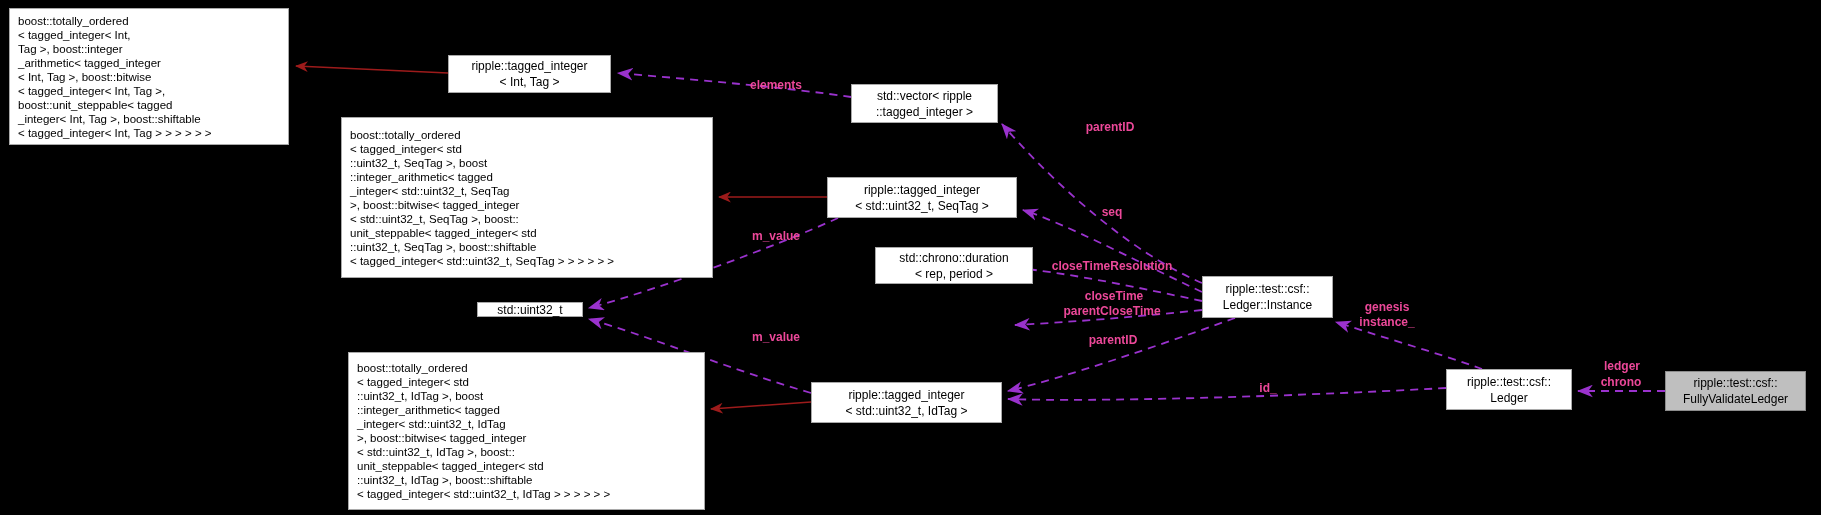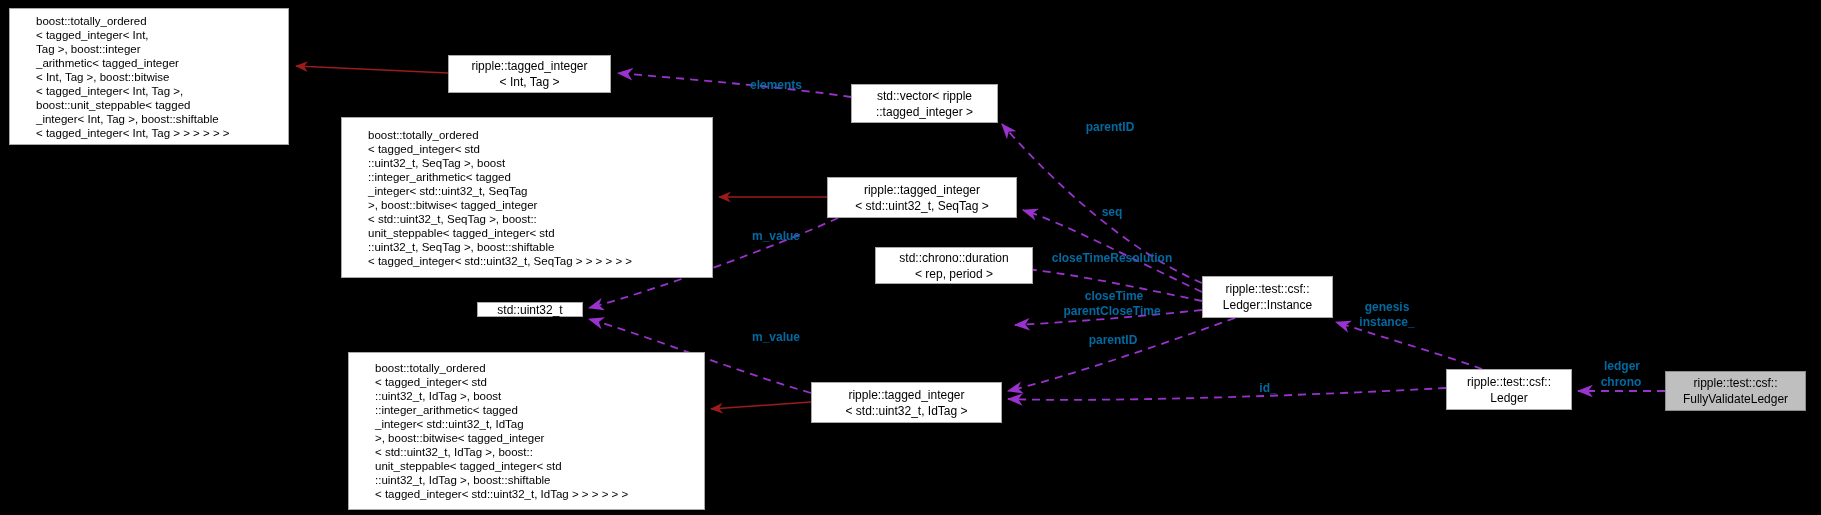--- a/index.html
+++ b/index.html
@@ -10,26 +10,26 @@
   #edges { position:absolute; left:0; top:0; z-index:1; }
   .node {
     position:absolute; z-index:2; box-sizing:border-box;
     background:#ffffff; border:1px solid #a9a9a9; color:#000;
     font-size:12px; line-height:16px; text-align:center; white-space:pre-line;
     display:flex; align-items:center; justify-content:center;
     padding:2px 5px;
   }
   .node.big {
     font-size:11.5px; line-height:14px; text-align:left;
-    justify-content:flex-start; padding:4px 26px;
+    justify-content:flex-start; padding:4px 8px;
   }
   .node.highlight { background:#bfbfbf; border-color:#8c8c8c; }
   .elabel {
     position:absolute; z-index:3; transform:translate(-50%,-50%);
-    color:#0369a1; font-size:12px; font-weight:bold; white-space:nowrap;
+    color:#ec4899; font-size:12px; font-weight:bold; white-space:nowrap;
   }
 </style>
 </head>
 <body>
 
 <div id="canvas">
 
   <svg id="edges" width="1821" height="515">
     <defs>
       <marker id="arrRed" viewBox="0 0 12 10" refX="11" refY="5" markerWidth="13" markerHeight="11" orient="auto" markerUnits="userSpaceOnUse">
@@ -113,21 +113,21 @@
   <div class="node" style="left:1446px;top:369px;width:126px;height:41px">ripple::test::csf::
 Ledger</div>
 
   <div class="node highlight" style="left:1665px;top:371px;width:141px;height:40px">ripple::test::csf::
 FullyValidateLedger</div>
 
   <div class="elabel" style="left:776px;top:85px">elements</div>
   <div class="elabel" style="left:1110px;top:127px">parentID</div>
   <div class="elabel" style="left:1112px;top:212px">seq</div>
   <div class="elabel" style="left:776px;top:236px">m_value</div>
-  <div class="elabel" style="left:1112px;top:258px">closeTimeResolution</div>
+  <div class="elabel" style="left:1112px;top:266px">closeTimeResolution</div>
   <div class="elabel" style="left:1114px;top:296px">closeTime</div>
   <div class="elabel" style="left:1112px;top:311px">parentCloseTime</div>
   <div class="elabel" style="left:1113px;top:340px">parentID</div>
   <div class="elabel" style="left:776px;top:337px">m_value</div>
   <div class="elabel" style="left:1268px;top:388px">id_</div>
   <div class="elabel" style="left:1387px;top:307px">genesis</div>
   <div class="elabel" style="left:1387px;top:322px">instance_</div>
   <div class="elabel" style="left:1622px;top:366px">ledger</div>
   <div class="elabel" style="left:1621px;top:382px">chrono</div>
 

